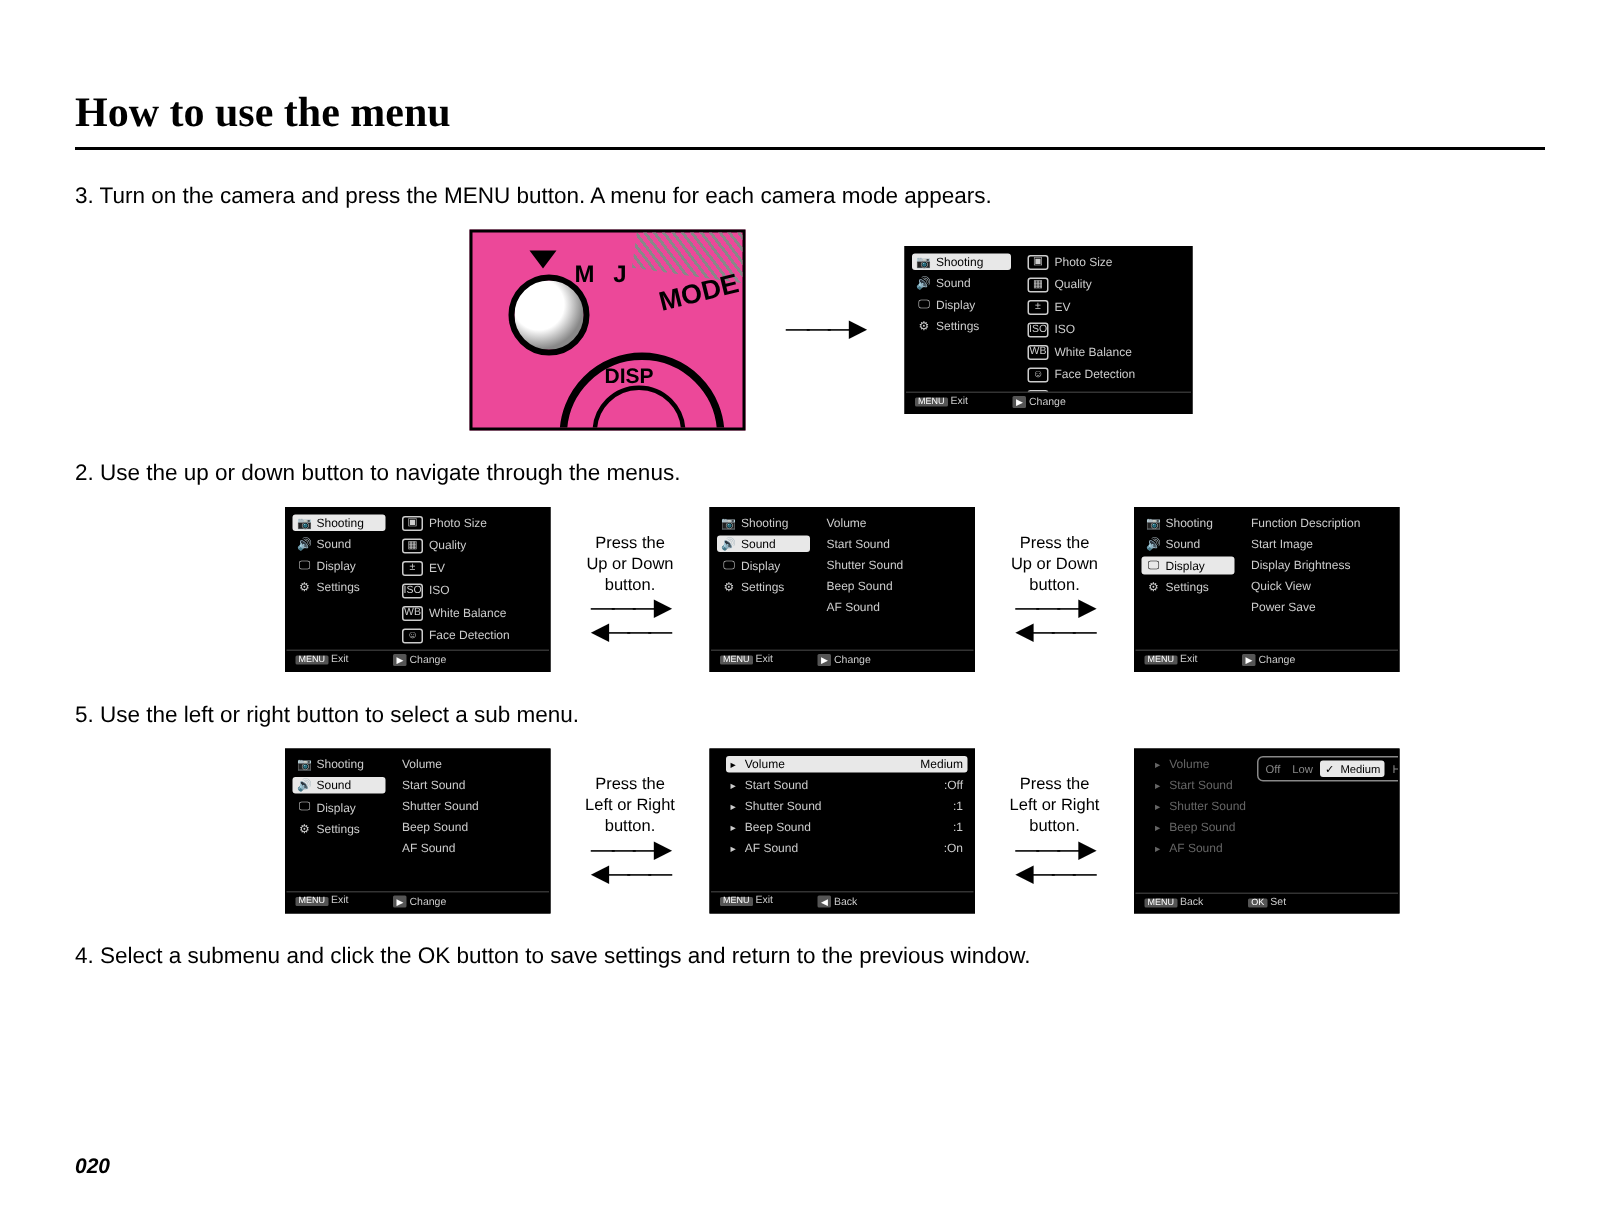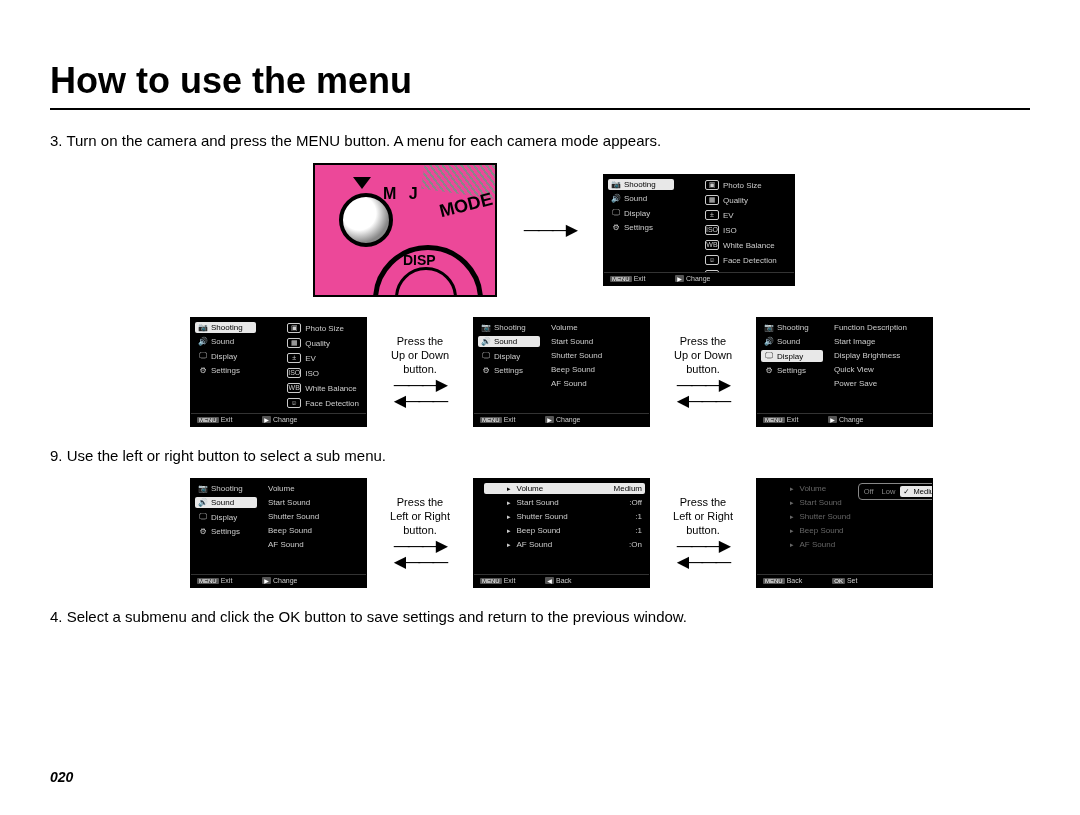--- a/index.html
+++ b/index.html
@@ -10,23 +10,24 @@
     color: #000;
     width: 1080px;
     height: 815px;
     box-sizing: border-box;
     position: relative;
   }
   .page {
     padding: 60px 50px 30px 50px;
   }
   h1 {
-    font-size: 36px;
+    font-size: 28px;
     font-weight: bold;
     margin: 0 0 6px 0;
+    font-family: Liberation Serif, serif;
   }
   .rule {
     border-top: 2px solid #000;
     margin-bottom: 22px;
   }
   .step {
     font-size: 15px;
     margin: 8px 0 14px 0;
   }
   .page-num {
@@ -180,21 +181,21 @@
     font-size: 8px;
   }
   .main-item {
     display: flex;
     align-items: center;
     gap: 4px;
     padding: 1px 3px;
     white-space: nowrap;
     justify-content: space-between;
   }
-  .main-item .lbl { display:flex; gap:4px; align-items:center;margin-left:20px;}
+  .main-item .lbl { display:flex; gap:4px; }
   .main-item.sel {
     background: #e8e8e8;
     color: #000;
     border-radius: 2px;
   }
   .main-item .ico{
     display:inline-block; width:12px; font-size:7px; text-align:center;
     border:1px solid currentColor; border-radius:2px; line-height:8px;
   }
   .main-item .dot::before{content:"▸"; font-size:7px; margin-right:2px;}
@@ -308,20 +309,21 @@
             </div>
         </div>
       </div>
       <div class="lcd-foot">
         <span><span class="k">MENU</span><span>Exit</span></span>
         <span><span class="k">▶</span><span>Change</span></span>
       </div>
     </div>
   </div>
 
+  <div class="step">2. Use the up or down button to navigate through the menus.</div>
   <div class="figrow compact">
 
     <div class="lcd small">
       <div class="lcd-body">
         <div class="lcd-side narrow">
           <div class="side-item sel">
               <span class="ico">📷</span>
               <span>Shooting</span>
             </div>
           <div class="side-item">
@@ -481,21 +483,21 @@
             </div>
         </div>
       </div>
       <div class="lcd-foot">
           <span><span class="k">MENU</span><span>Exit</span></span>
           <span><span class="k">▶</span><span>Change</span></span>
         </div>
     </div>
   </div>
 
-  <div class="step">9. Use the left or right button to select a sub menu.</div>
+  <div class="step">5. Use the left or right button to select a sub menu.</div>
   <div class="figrow compact">
 
     <div class="lcd small">
       <div class="lcd-body">
         <div class="lcd-side narrow">
           <div class="side-item">
               <span class="ico">📷</span>
               <span>Shooting</span>
             </div>
           <div class="side-item sel">

